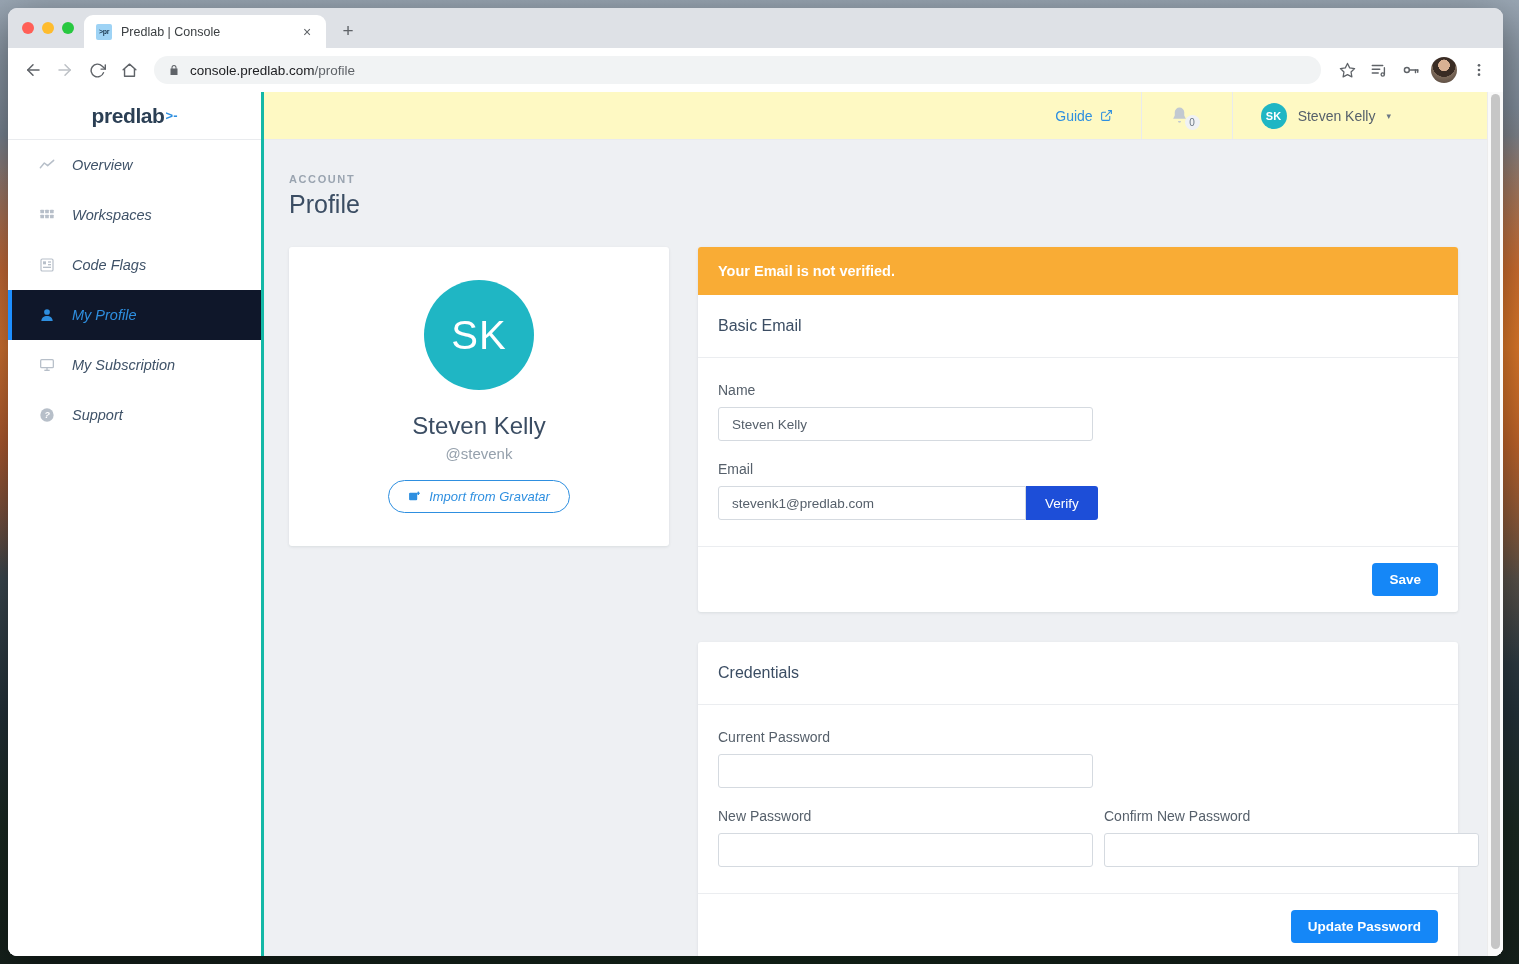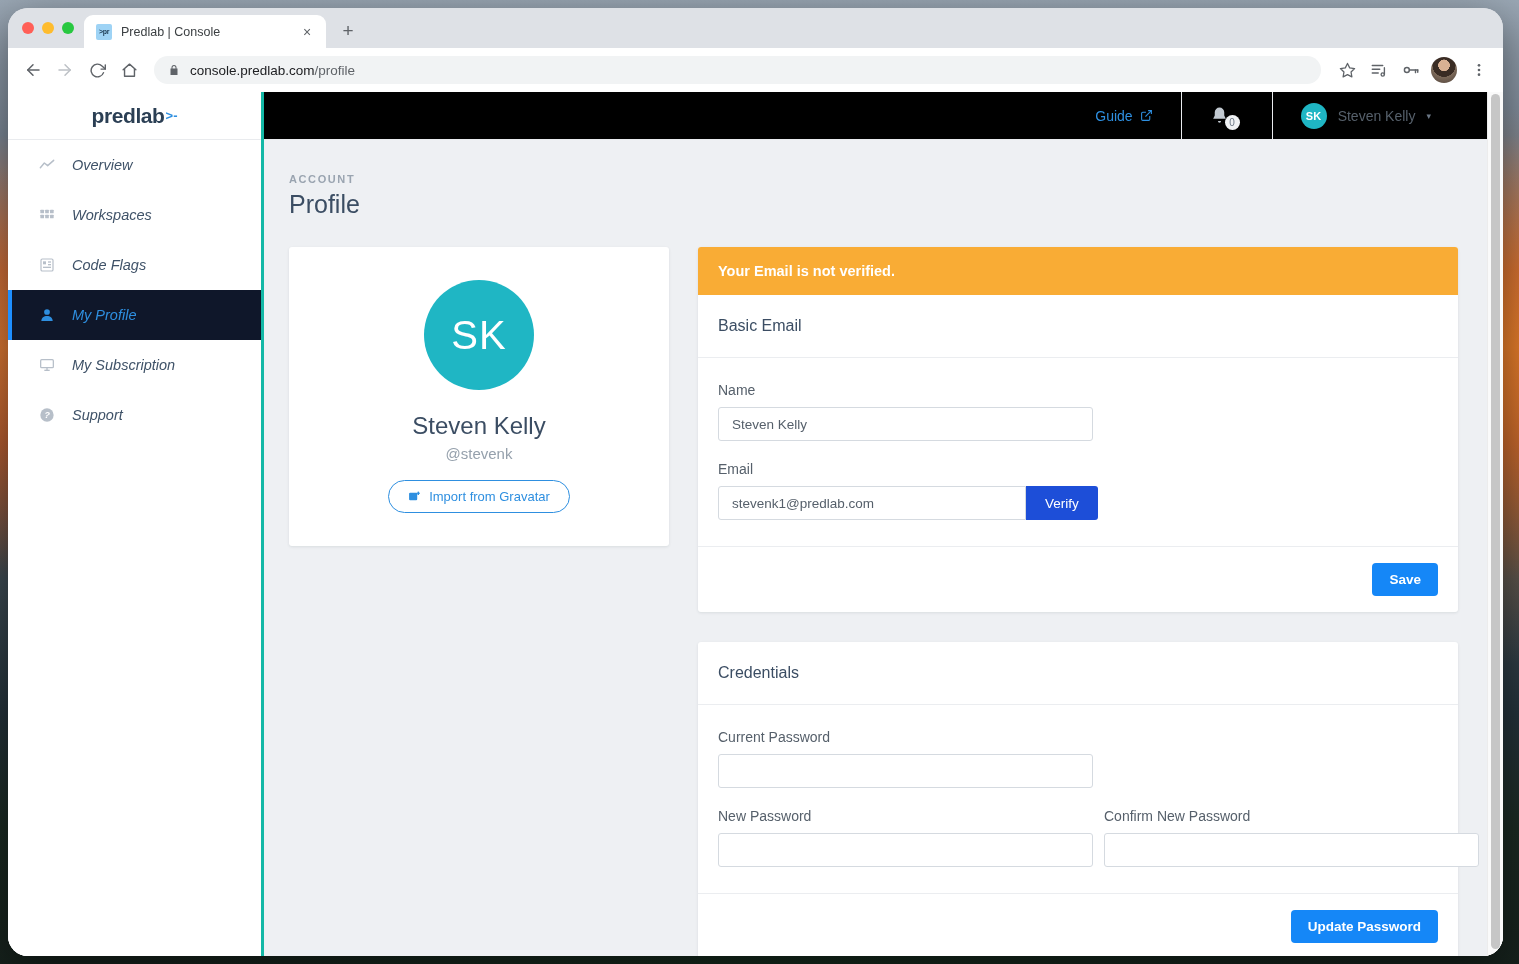--- a/index.html
+++ b/index.html
@@ -30,21 +30,21 @@
   }
 
   
   #browser-window {
     position: absolute;
     left: 8px;
     top: 8px;
     width: 1495px;
     height: 948px;
     background: #dee1e6;
-    border-radius: 20px;
+    border-radius: 9px;
     box-shadow: 0 12px 44px rgba(0,0,0,.45);
     overflow: hidden;
     display: flex;
     flex-direction: column;
   }
 
   
   #tab-strip {
     height: 40px;
     background: #dee1e6;
@@ -234,27 +234,27 @@
   
   #main-col {
     flex: 1;
     display: flex;
     flex-direction: column;
     min-width: 0;
     background: #eef0f3;
   }
   #topbar {
     height: 47px;
-    background: #000000;
+    background: #fef9c3;
     border-bottom: 1px solid #e9ebee;
     display: flex;
     align-items: center;
     justify-content: flex-end;
     flex: none;
-    padding-right: 72px;
+    padding-right: 112px;
   }
   #guide-link {
     color: #2e8fe0;
     font-size: 14px;
     display: flex;
     align-items: center;
     gap: 7px;
     padding-right: 28px;
   }
   #bell-wrap {
@@ -361,20 +361,21 @@
     display: inline-flex;
     align-items: center;
     gap: 8px;
     margin-top: 18px;
     padding: 8px 19px;
     border: 1px solid #2e8fe0;
     border-radius: 18px;
     color: #2e8fe0;
     font-size: 13px;
     background: #fff;
+    font-style: italic;
   }
 
   
   #right-col {
     flex: 1;
     min-width: 0;
     display: flex;
     flex-direction: column;
     gap: 30px;
   }

